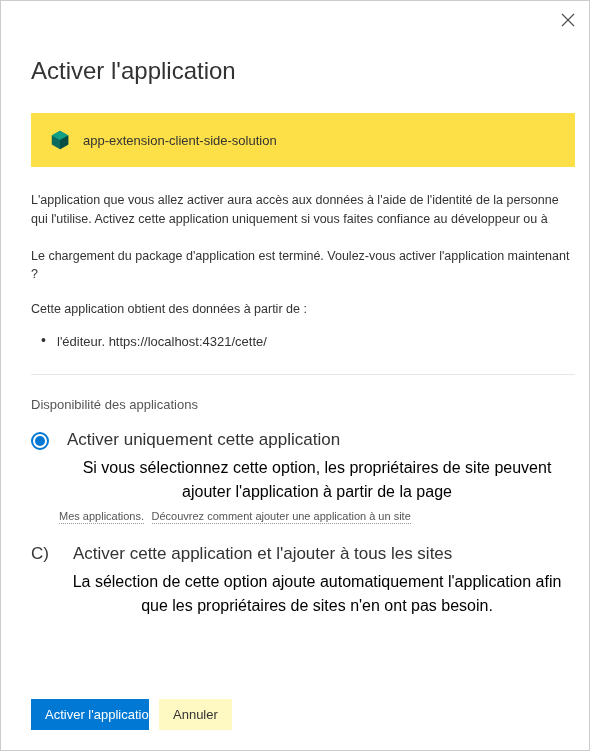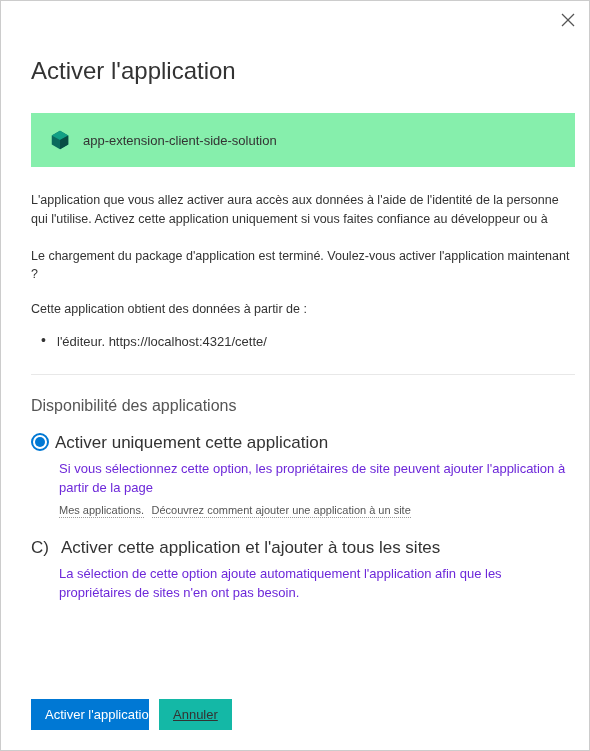--- a/index.html
+++ b/index.html
@@ -32,21 +32,21 @@
       line-height: 1;
     }
     .title {
       font-size: 24px;
       font-weight: 400;
       color: #333;
       margin-top: 28px;
       margin-bottom: 28px;
     }
     .app-box {
-      background: #86efac;
+      background: #fde047;
       padding: 16px 18px;
       display: flex;
       align-items: center;
       gap: 12px;
       margin-bottom: 24px;
     }
     .app-icon svg {
       width: 22px;
       height: 22px;
       display: block;
@@ -84,31 +84,31 @@
       left: 4px;
       top: -2px;
       font-size: 14px;
     }
     .divider {
       border: none;
       border-top: 1px solid #e8e8e8;
       margin-bottom: 22px;
     }
     .section-label {
-      font-size: 16px;
+      font-size: 13px;
       color: #555;
       margin-bottom: 18px;
     }
     .option {
       margin-bottom: 20px;
     }
     .option-header {
       display: flex;
-      align-items: flex-start;
-      gap: 6px;
+      align-items: flex-end;
+      gap: 18px;
       margin-bottom: 6px;
     }
     .radio {
       width: 18px;
       height: 18px;
       border: 2px solid #0078d4;
       border-radius: 50%;
       display: inline-flex;
       align-items: center;
       justify-content: center;
@@ -127,25 +127,26 @@
       font-weight: 400;
     }
     .option-prefix {
       font-size: 17px;
       color: #333;
       font-weight: 400;
       width: 24px;
       flex-shrink: 0;
     }
     .option-desc {
-      font-size: 13px;
-      color: #6d28d9;
+      font-size: 16px;
+      color: #000000;
       line-height: 1.5;
       padding-left: 28px;
       margin-bottom: 2px;
+      text-align: center;
     }
     .option-subdesc-wrap {
       padding-left: 28px;
     }
     .option-subdesc-inline {
       font-size: 11px;
       color: #555;
     }
     .underline-link {
       border-bottom: 1px dotted #999;
@@ -165,23 +166,22 @@
       font-family: inherit;
     }
     .btn-primary {
       background: #0078d4;
       color: #fff;
       max-width: 118px;
       overflow: hidden;
       white-space: nowrap;
     }
     .btn-secondary {
-      background: #14b8a6;
-      color: #333;
-      text-decoration: underline;
+      background: #fef9c3;
+      color: #333;
     }
   </style>
 </head>
 <body>
 
 <div class="dialog">
   <div class="close-btn">
     <svg width="14" height="14" viewBox="0 0 14 14">
         <line x1="1" y1="1" x2="13" y2="13" stroke="#555" stroke-width="1.2"></line>
         <line x1="13" y1="1" x2="1" y2="13" stroke="#555" stroke-width="1.2"></line>

